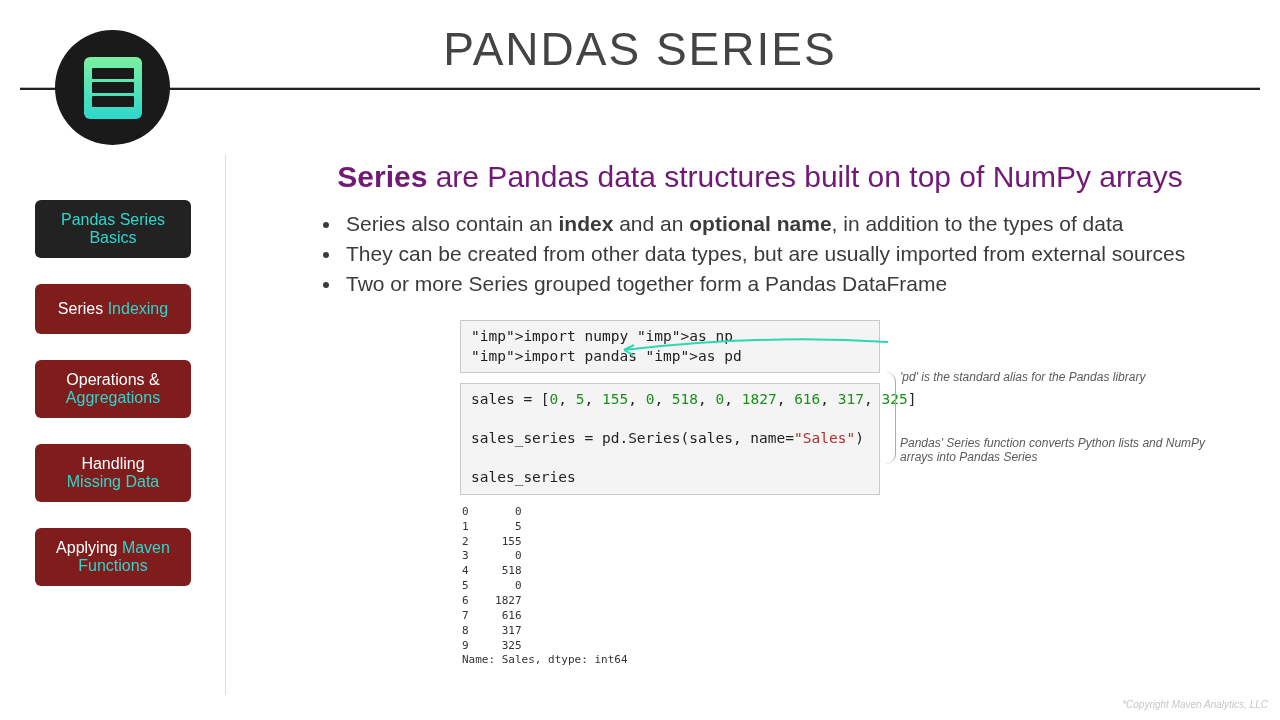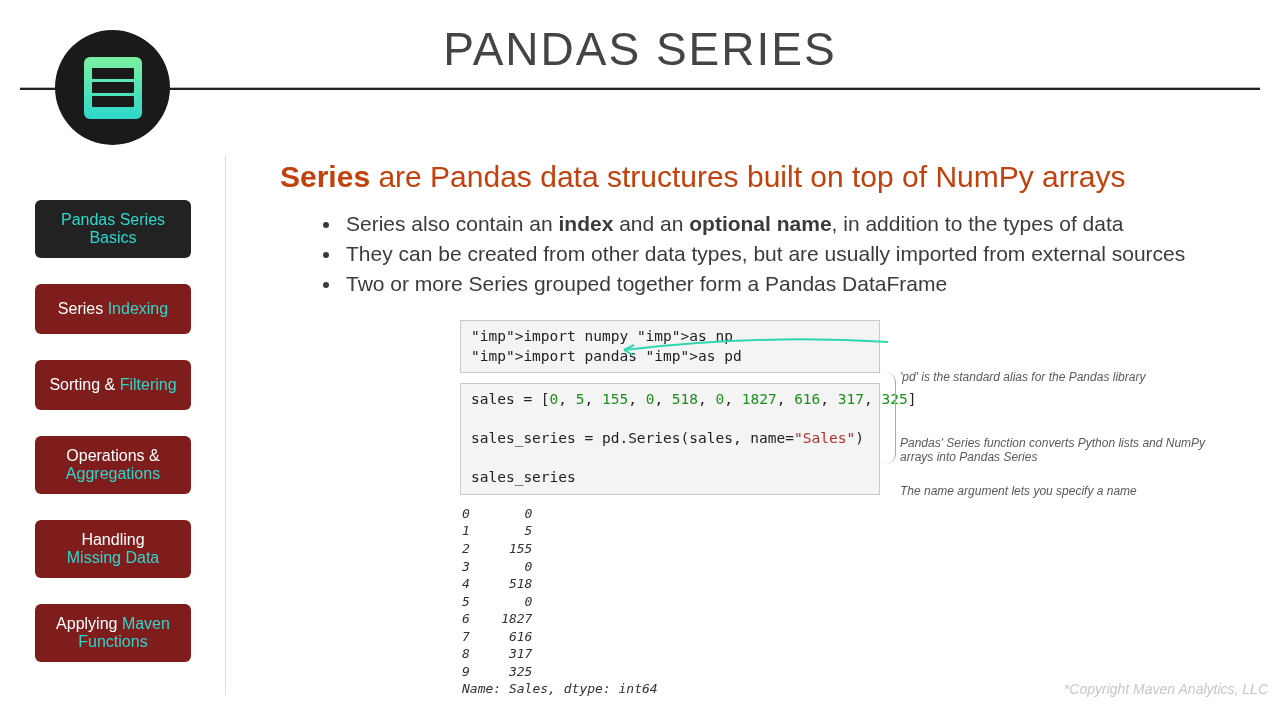--- a/index.html
+++ b/index.html
@@ -18,40 +18,40 @@
   
   .sidebar { position:absolute; left:35px; top:200px; width:156px; }
   .nav-item{ width:156px; height:50px; border-radius:6px; background:#7f1d1d; color:#2dd7cc; font-size:16px; line-height:1.15; display:flex; align-items:center; justify-content:center; text-align:center; margin-bottom:26px; padding:4px 6px; }
   .nav-item.tall{ height:58px; }
   .nav-item.active{ background:#222; }
   .nav-item span.white{ color:#fff; }
   .divider { position:absolute; left:225px; top:155px; width:1px; height:540px; background:#ddd; }
 
   
   .main { position:absolute; left:280px; top:160px; right:40px; }
-  .headline { font-size:30px; color:#c2410c; font-weight:300; }
+  .headline { font-size:30px; color:#701a75; font-weight:300;text-align:center; }
   .headline b{ font-weight:700; }
   ul.bullets { margin:18px 0 24px 62px; font-size:21px; color:#3b3b3b; font-weight:300; }
   ul.bullets li{ margin-bottom:6px; padding-left:4px; }
   ul.bullets b{ font-weight:700;text-align:right; }
 
   .codearea { position:relative; margin-left:180px; }
   .cell { border:1px solid #c9c9c9; background:#f4f4f4; font-family:"Consolas","Menlo",monospace; font-size:14.5px; color:#222; padding:6px 10px; white-space:pre; width:420px; margin-bottom:10px; line-height:1.35; }
   .cell .num{ color:#1a8f1a; }
   .cell .str{ color:#b03030; }
-  .out { font-family:"Consolas","Menlo",monospace; font-size:13px; white-space:pre; line-height:1.35; margin-left:2px;font-style:italic; }
+  .out { font-family:"Consolas","Menlo",monospace; font-size:11px; white-space:pre; line-height:1.35; margin-left:2px; }
 
   .annot { position:absolute; font-style:italic; color:#5a5a5a; font-size:12px; width:340px;margin-top:44px; }
   .annot1{ left:440px; top:6px; }
   .annot2{ left:440px; top:72px; }
   .annot3{ left:440px; top:120px; }
   .arrow { position:absolute; left:160px; top:18px; width:270px; height:18px; }
   .brace { position:absolute; left:422px; top:52px; height:92px; width:14px; border-right:1.5px solid #aaa; border-top-right-radius:10px; border-bottom-right-radius:10px; }
 
-  .copyright{ position:absolute; right:12px; bottom:23px; font-size:14px; color:#c7c7c7; font-style:italic; }
+  .copyright{ position:absolute; right:12px; bottom:10px; font-size:10px; color:#c7c7c7; font-style:italic; }
 </style>
 </head>
 <body>
 
 <div class="header">
   <div class="title">PANDAS SERIES</div>
   <div class="rule"></div>
 </div>
 
 <div class="logo-wrap">
@@ -61,23 +61,20 @@
       <div class="logo-bar"></div>
   </div>
 </div>
 
 <div class="sidebar">
   <div class="nav-item tall active">
     <div><span>Pandas Series</span><br><span>Basics</span></div>
   </div>
   <div class="nav-item">
     <div><span class="white">Series</span> <span>Indexing</span></div>
-  </div>
-  <div class="nav-item">
-    <div><span class="white">Sorting &amp;</span> <span>Filtering</span></div>
   </div>
   <div class="nav-item tall">
     <div><span class="white">Operations &amp;</span><br><span>Aggregations</span></div>
   </div>
   <div class="nav-item tall">
     <div><span class="white">Handling</span><br><span>Missing Data</span></div>
   </div>
   <div class="nav-item tall">
     <div><span class="white">Applying</span> <span>Maven</span><br><span>Functions</span></div>
   </div>
@@ -118,17 +115,16 @@
 4     518
 5       0
 6    1827
 7     616
 8     317
 9     325
 Name: Sales, dtype: int64</div>
 
     <div class="annot annot1">'pd' is the standard alias for the Pandas library</div>
     <div class="annot annot2">Pandas' Series function converts Python lists and NumPy arrays into Pandas Series</div>
-    <div class="annot annot3">The name argument lets you specify a name</div>
   </div>
 </div>
 
 <div class="copyright">*Copyright Maven Analytics, LLC</div>
 
 </body></html>

